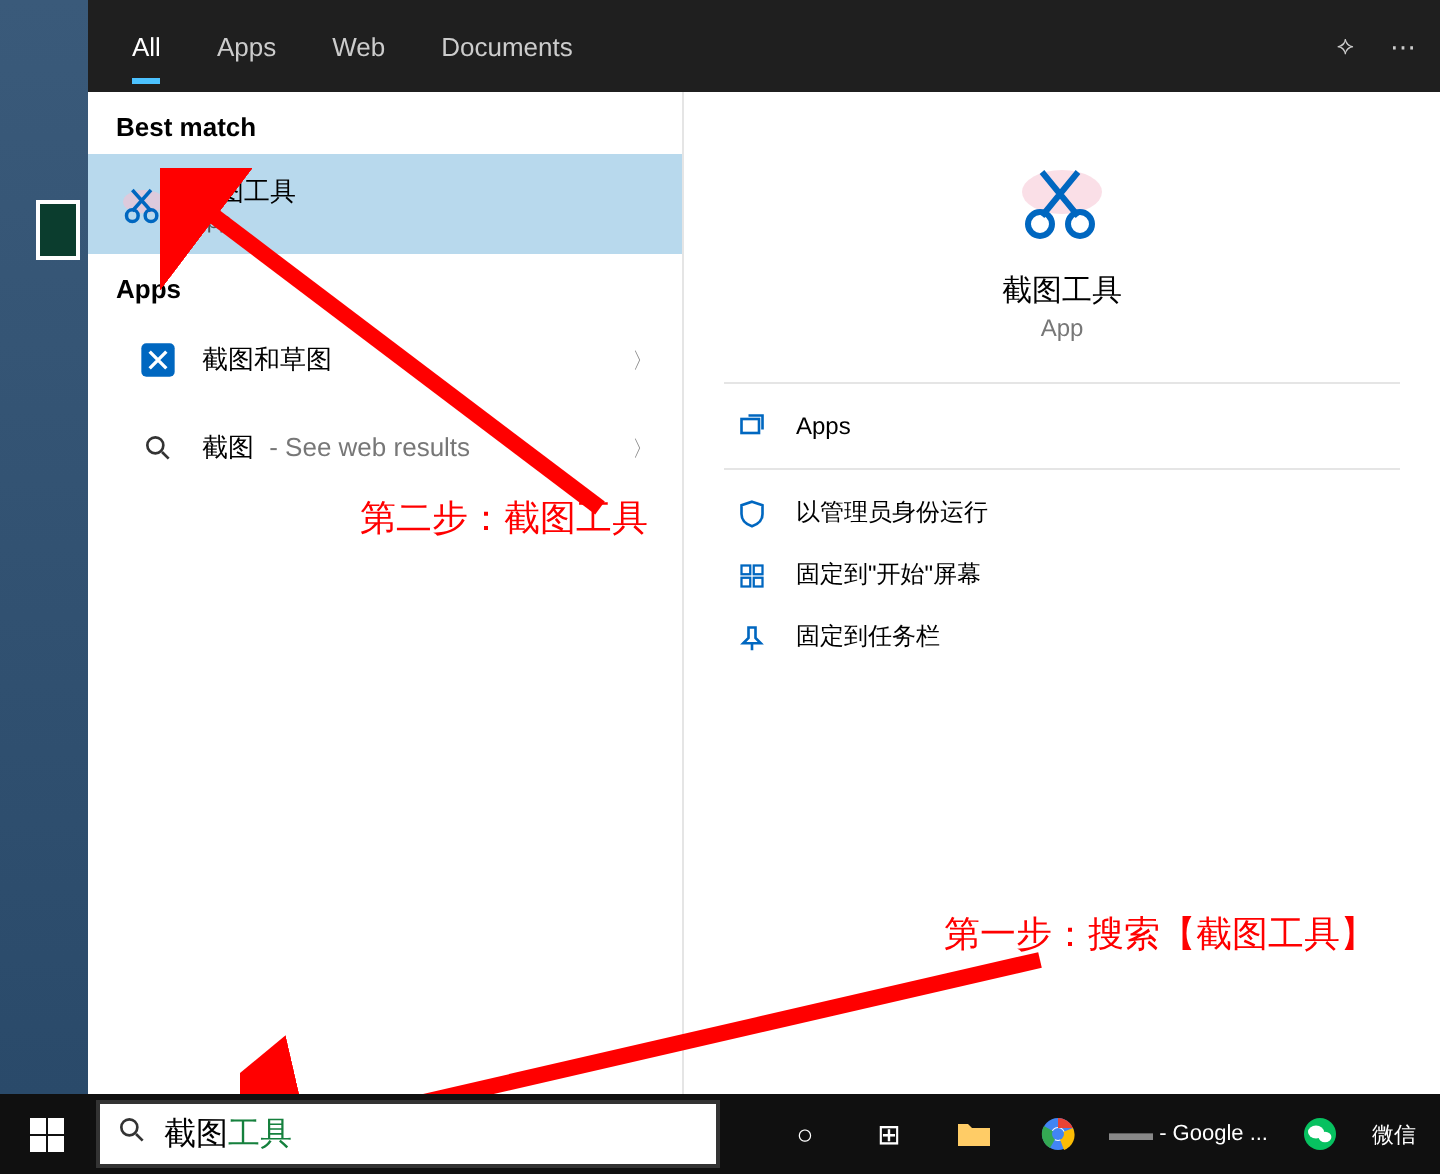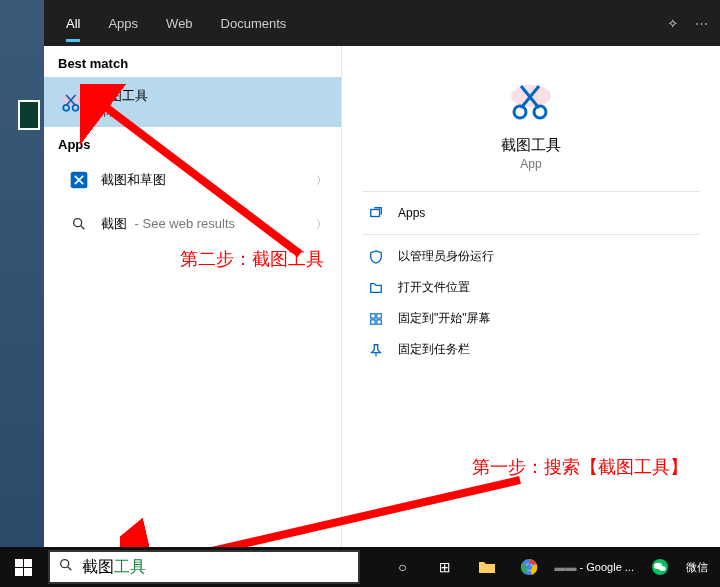--- a/index.html
+++ b/index.html
@@ -143,28 +143,20 @@
       <span class="aicon">
           <svg width="14" height="14" viewBox="0 0 16 16">
             <path d="M8 1 L14 3 L14 8 Q14 13 8 15 Q2 13 2 8 L2 3 Z" fill="none" stroke="#0067c0" stroke-width="1.5"></path>
           </svg>
         </span>
       <span>以管理员身份运行</span>
     </div>
     <div class="action">
       <span class="aicon">
           <svg width="14" height="14" viewBox="0 0 16 16">
-            <path d="M2 3 L6 3 L8 5 L14 5 L14 13 L2 13 Z" fill="none" stroke="#0067c0" stroke-width="1.5"></path>
-          </svg>
-        </span>
-      <span>打开文件位置</span>
-    </div>
-    <div class="action">
-      <span class="aicon">
-          <svg width="14" height="14" viewBox="0 0 16 16">
             <rect x="2" y="2" width="5" height="5" fill="none" stroke="#0067c0" stroke-width="1.3"></rect>
             <rect x="9" y="2" width="5" height="5" fill="none" stroke="#0067c0" stroke-width="1.3"></rect>
             <rect x="2" y="9" width="5" height="5" fill="none" stroke="#0067c0" stroke-width="1.3"></rect>
             <rect x="9" y="9" width="5" height="5" fill="none" stroke="#0067c0" stroke-width="1.3"></rect>
           </svg>
         </span>
       <span>固定到"开始"屏幕</span>
     </div>
     <div class="action">
       <span class="aicon">

